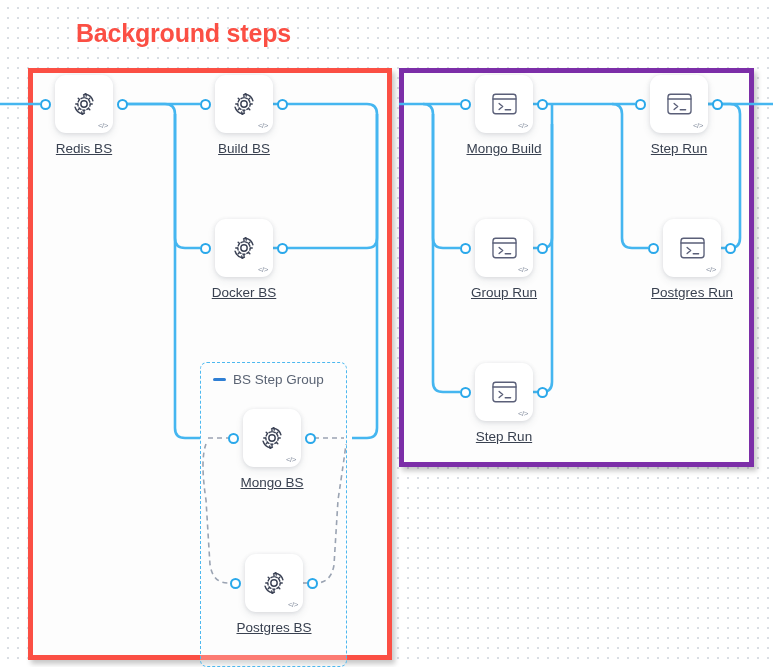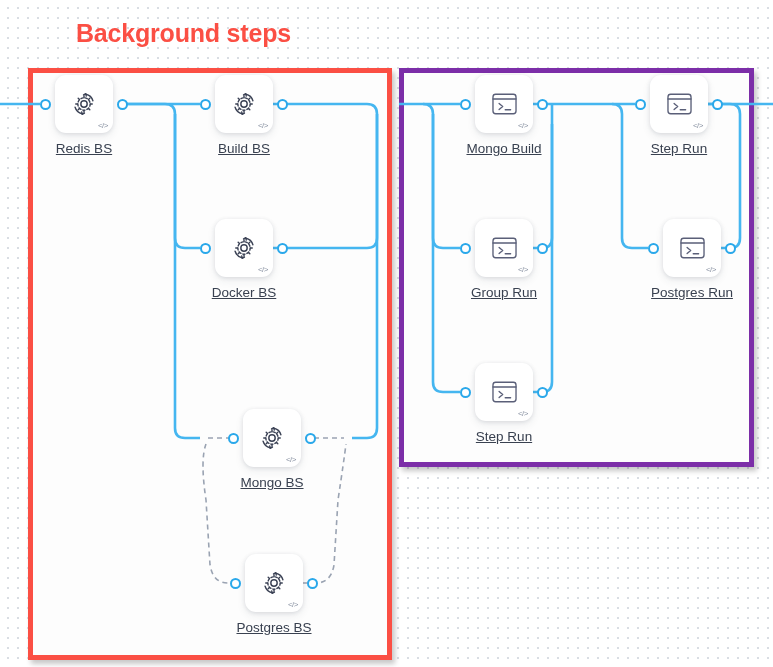--- a/index.html
+++ b/index.html
@@ -124,20 +124,26 @@
 </head>
 <body>
 
 <div id="canvas">
 
   <div class="section-box" id="box-bg"></div>
   <div class="section-box" id="box-run"></div>
 
   <div class="section-title" id="title-bg">Background steps</div>
 
+  <div id="group-bs">
+    <div class="group-header">
+      <span class="minus-icon"></span>
+      <span>BS Step Group</span>
+    </div>
+  </div>
 
   <svg id="edges">
 
     <path class="edge" d="M0,104 L40,104"></path>
 
     <path class="edge" d="M119,104 L200,104"></path>
 
     <path class="edge" d="M119,104 L165,104 Q175,104 175,114 L175,238 Q175,248 185,248 L200,248"></path>
 
     <path class="edge" d="M271,104 L367,104 Q377,104 377,114 L377,238 Q377,248 367,248 L271,248"></path>

